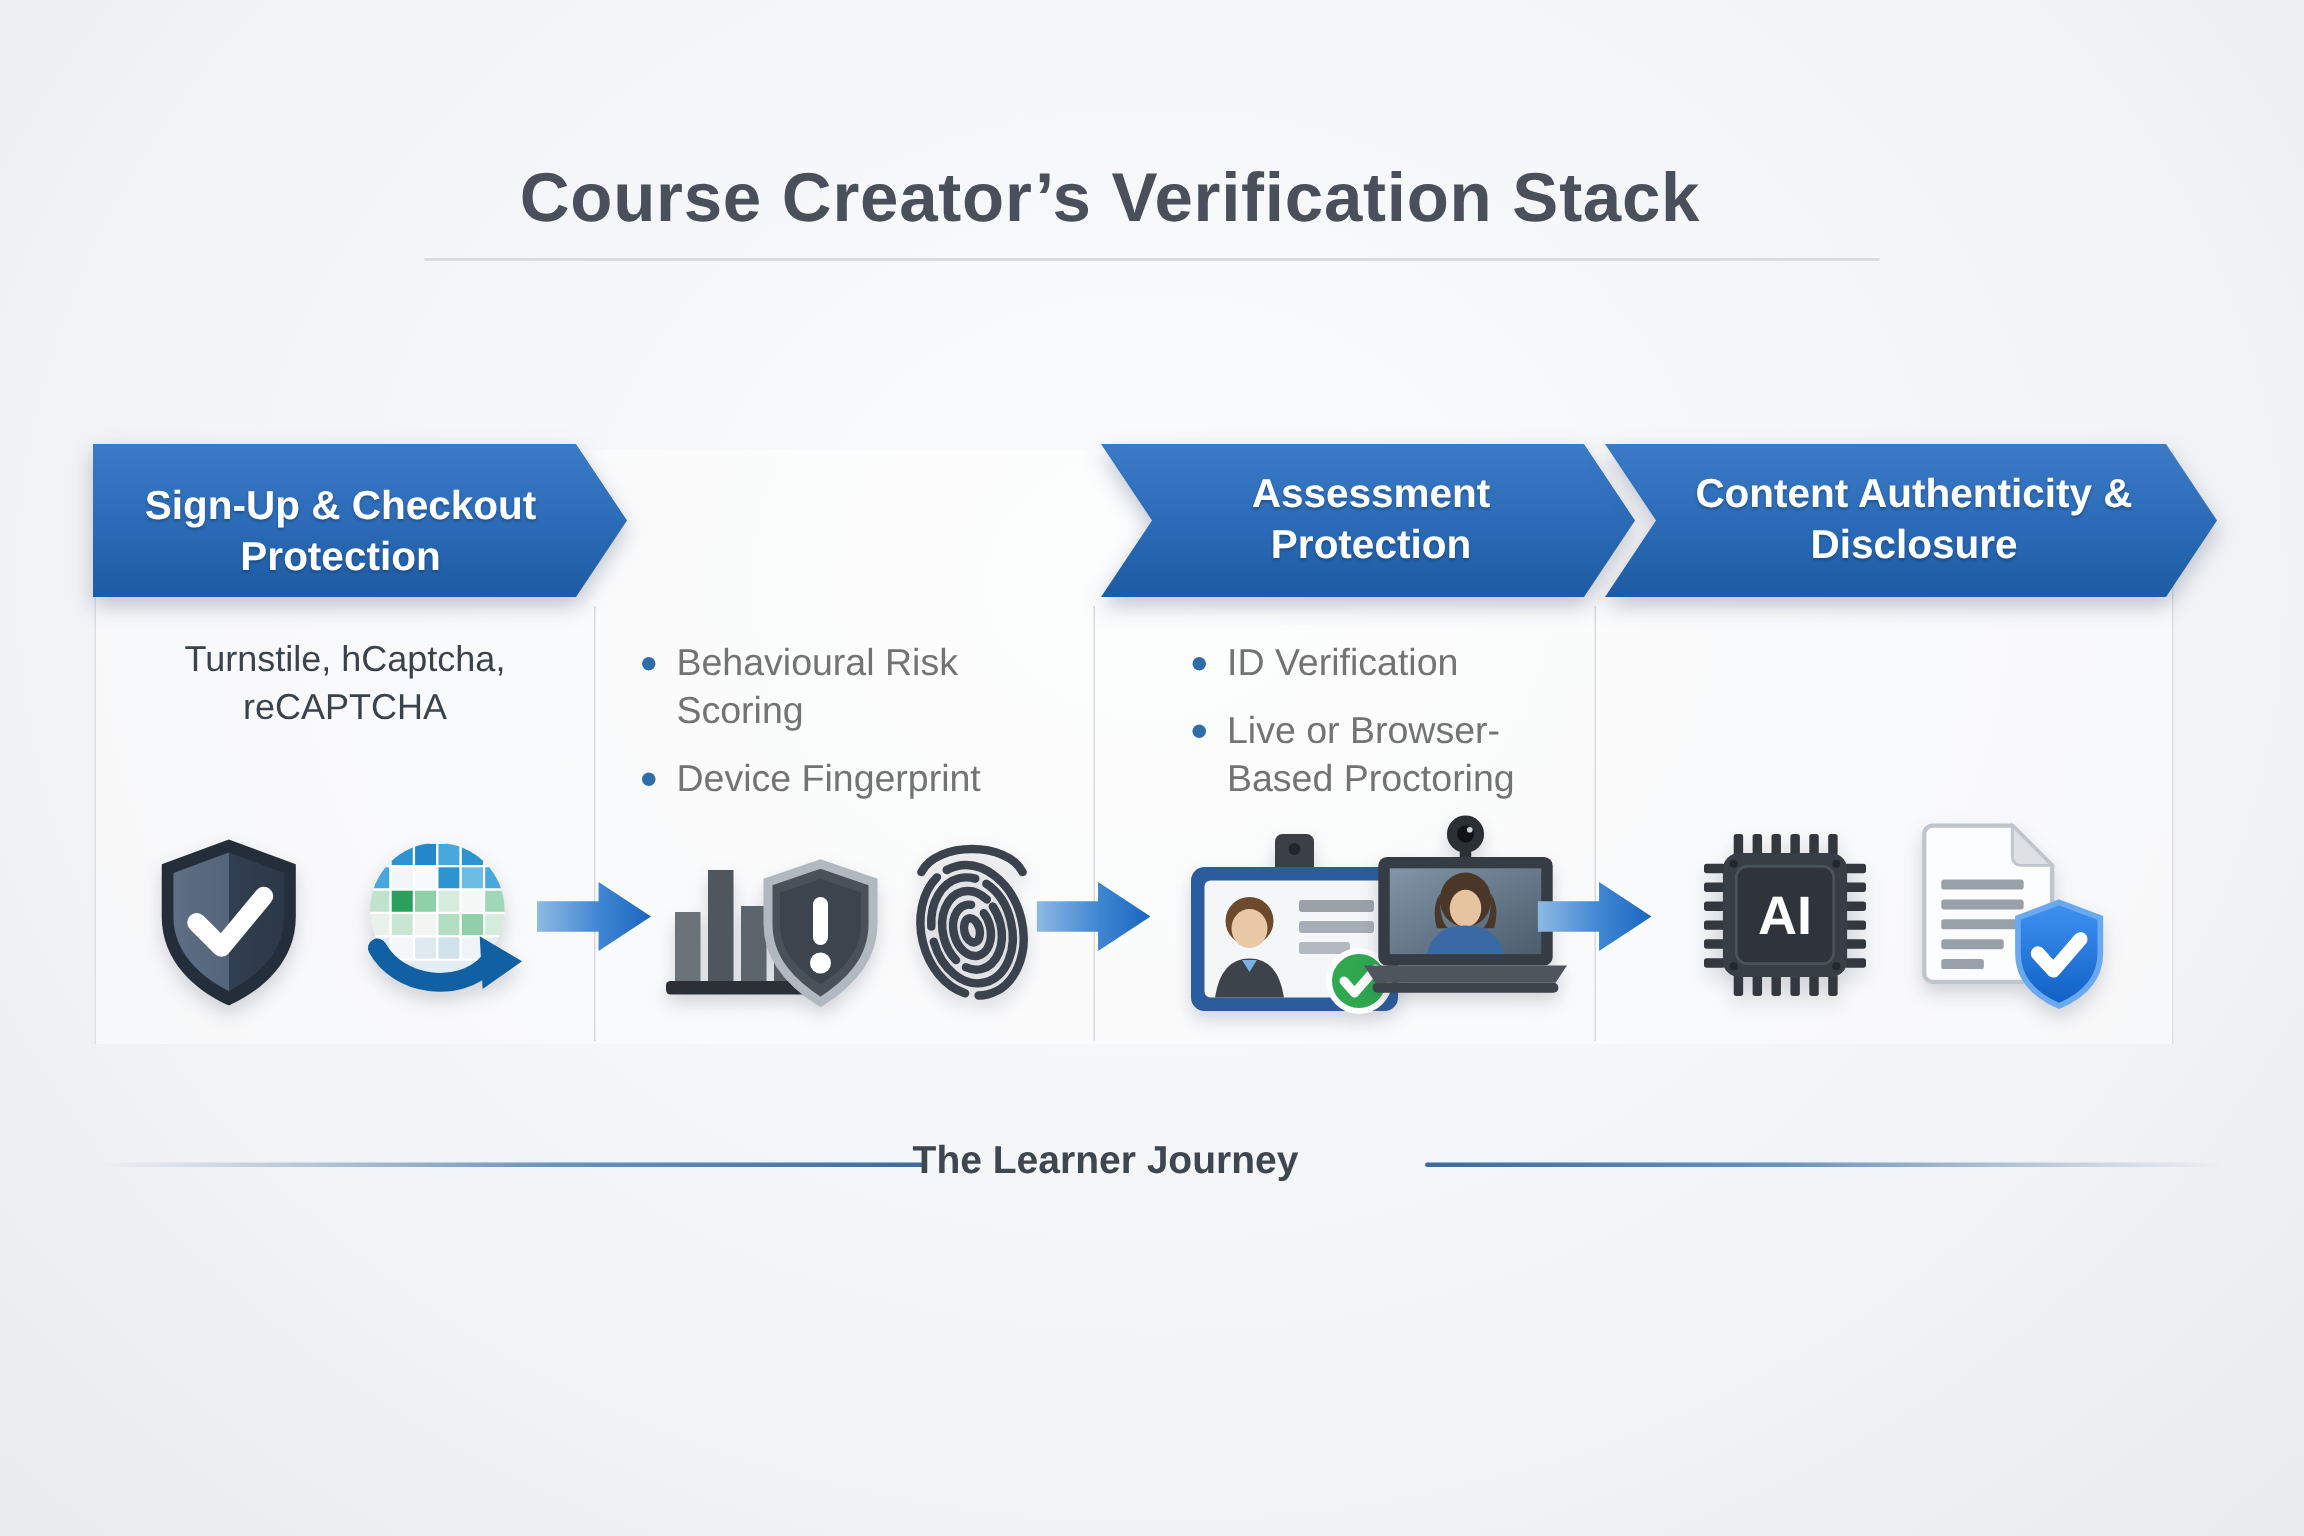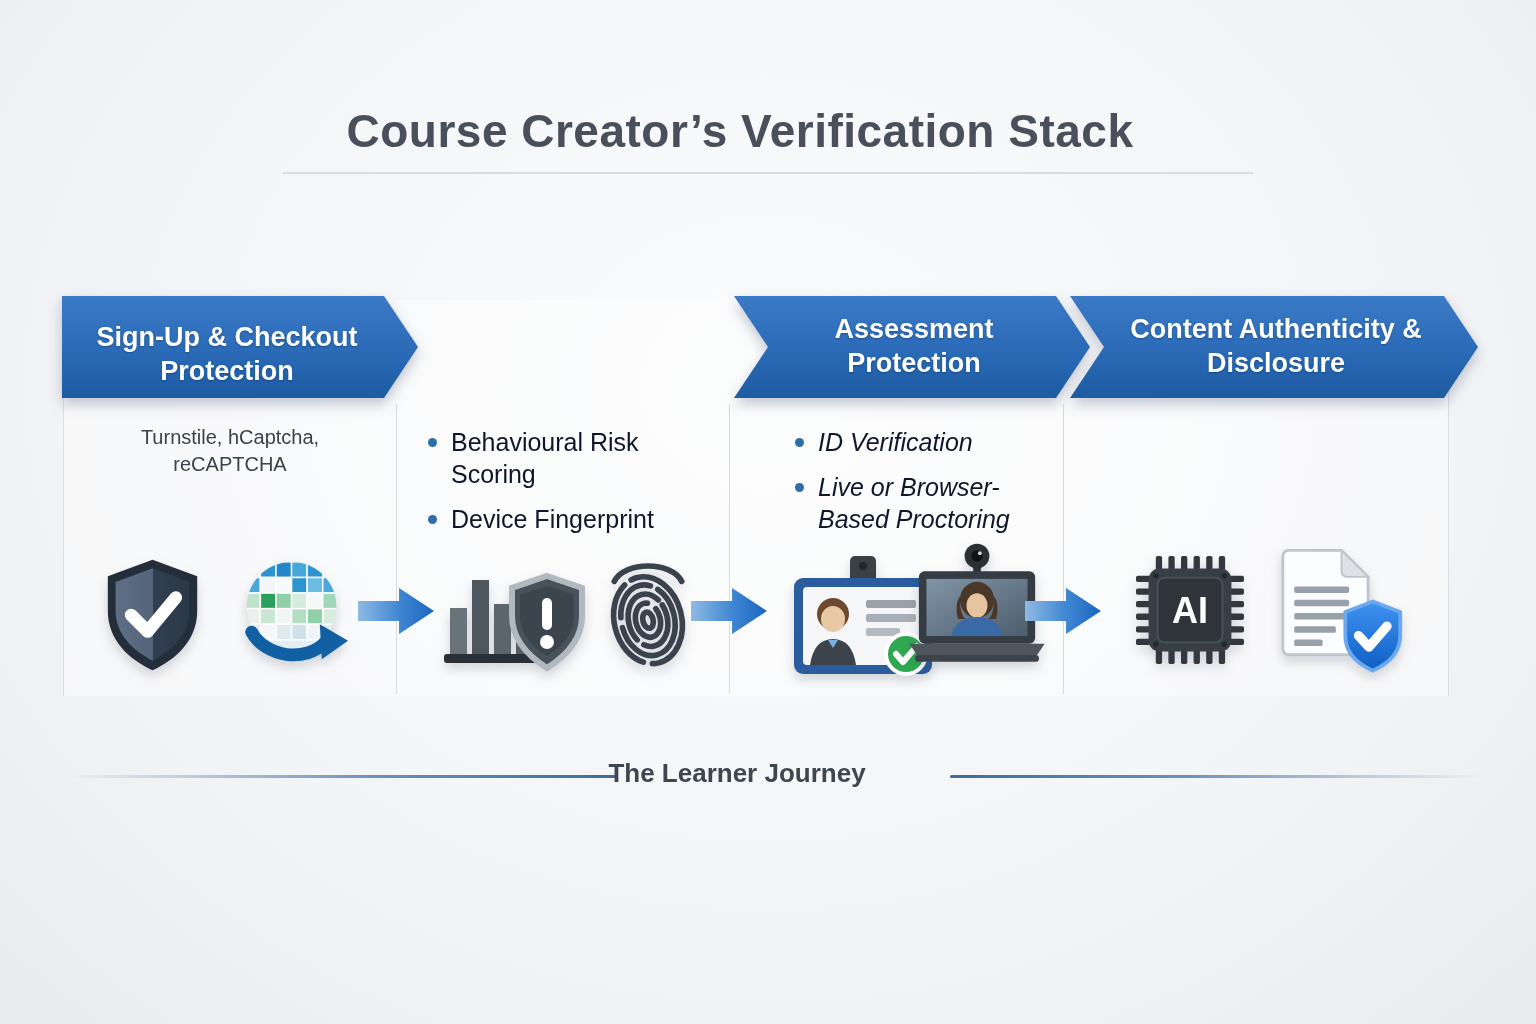--- a/index.html
+++ b/index.html
@@ -40,29 +40,29 @@
   .banner.flat{clip-path:polygon(0 0, calc(100% - 34px) 0, 100% 50%, calc(100% - 34px) 100%, 0 100%);padding:16px 40px 0 14px;}
   .banner.notch{clip-path:polygon(0 0, calc(100% - 34px) 0, 100% 50%, calc(100% - 34px) 100%, 0 100%, 34px 50%);padding:0 40px 0 44px;}
   .bw1{left:62px;width:356px;}
   .bw2{left:398px;width:356px;}
   .bw3{left:734px;width:356px;}
   .bw4{left:1070px;width:408px;}
 
   
   .note{
     position:absolute;top:424px;left:80px;width:300px;text-align:center;
-    font-size:20px;color:#3a424c;line-height:1.35;font-weight:400;z-index:3;
+    font-size:24px;color:#3a424c;line-height:1.35;font-weight:400;z-index:3;
   }
   .bullets{position:absolute;z-index:3;}
   .bl2{left:428px;top:426px;width:300px;}
-  .bl3{left:795px;top:426px;width:270px;font-style:italic;}
+  .bl3{left:795px;top:426px;width:270px;}
   .bl4{left:1128px;top:426px;width:300px;}
   .bullet-row{display:flex;align-items:flex-start;margin-bottom:13px;}
   .dot{flex:0 0 auto;width:9px;height:9px;border-radius:50%;background:#2f6da8;margin:12px 14px 0 0;}
-  .bullet-text{font-size:25px;color:#0f172a;line-height:1.28;}
+  .bullet-text{font-size:25px;color:#737373;line-height:1.28;}
 
   
   .icon{position:absolute;z-index:3;filter:drop-shadow(0 6px 6px rgba(50,60,80,.20));}
 
   
   .flow-arrow{
     position:absolute;top:588px;width:76px;height:46px;z-index:4;
     background:linear-gradient(90deg,#8fb9e3 0%,#3f86d2 55%,#1a66c0 100%);
     clip-path:polygon(0 28%, 54% 28%, 54% 0, 100% 50%, 54% 100%, 54% 72%, 0 72%);
     filter:drop-shadow(0 4px 4px rgba(40,70,110,.25));

